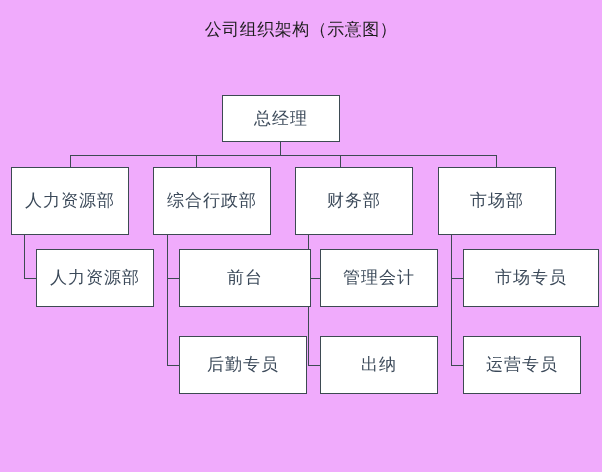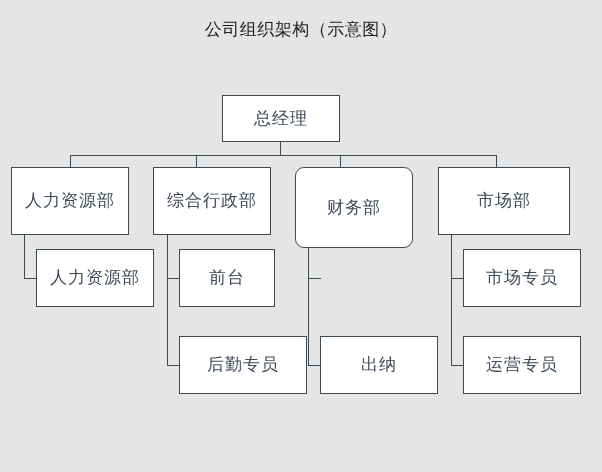--- a/index.html
+++ b/index.html
@@ -10,21 +10,21 @@
     width: 602px;
     height: 472px;
     background: #ffffff;
     font-family: "Liberation Serif", "DejaVu Serif", serif;
     overflow: hidden;
   }
   #org-root {
     position: relative;
     width: 602px;
     height: 472px;
-    background: #e5e5e5;
+    background: #f0abfc;
   }
   #chart-title {
     position: absolute;
     left: 0;
     top: 18px;
     width: 602px;
     text-align: center;
     font-size: 17px;
     color: #1d1d1d;
     letter-spacing: 0.5px;
@@ -81,24 +81,25 @@
   <div class="conn h" style="left:308px; top:365px; width:13px;"></div>
 
   <div class="conn v" style="left:451px; top:234px; height:132px;"></div>
   <div class="conn h" style="left:451px; top:278px; width:13px;"></div>
   <div class="conn h" style="left:451px; top:365px; width:13px;"></div>
 
   <div class="node" style="left:11px; top:167px; width:118px; height:68px;">人力资源部</div>
 
   <div class="node" style="left:222px; top:95px; width:118px; height:47px;">总经理</div>
   <div class="node" style="left:153px; top:167px; width:118px; height:68px;">综合行政部</div>
-  <div class="node" style="left:295px; top:167px; width:118px; height:81px;border-radius:9px;">财务部</div>
-  <div class="node" style="left:438px; top:167px; width:132px; height:68px;">市场部</div>
+  <div class="node" style="left:295px; top:167px; width:118px; height:68px;">财务部</div>
+  <div class="node" style="left:438px; top:167px; width:118px; height:68px;">市场部</div>
 
   <div class="node" style="left:36px; top:249px; width:118px; height:58px;">人力资源部</div>
-  <div class="node" style="left:179px; top:249px; width:96px; height:58px;">前台</div>
-  <div class="node" style="left:463px; top:249px; width:118px; height:58px;">市场专员</div>
+  <div class="node" style="left:179px; top:249px; width:132px; height:58px;">前台</div>
+  <div class="node" style="left:320px; top:249px; width:118px; height:58px;">管理会计</div>
+  <div class="node" style="left:463px; top:249px; width:136px; height:58px;">市场专员</div>
 
   <div class="node" style="left:179px; top:336px; width:128px; height:58px;">后勤专员</div>
   <div class="node" style="left:320px; top:336px; width:118px; height:58px;">出纳</div>
   <div class="node" style="left:463px; top:336px; width:118px; height:58px;text-align:center;">运营专员</div>
 
 </div>
 
 </body></html>

